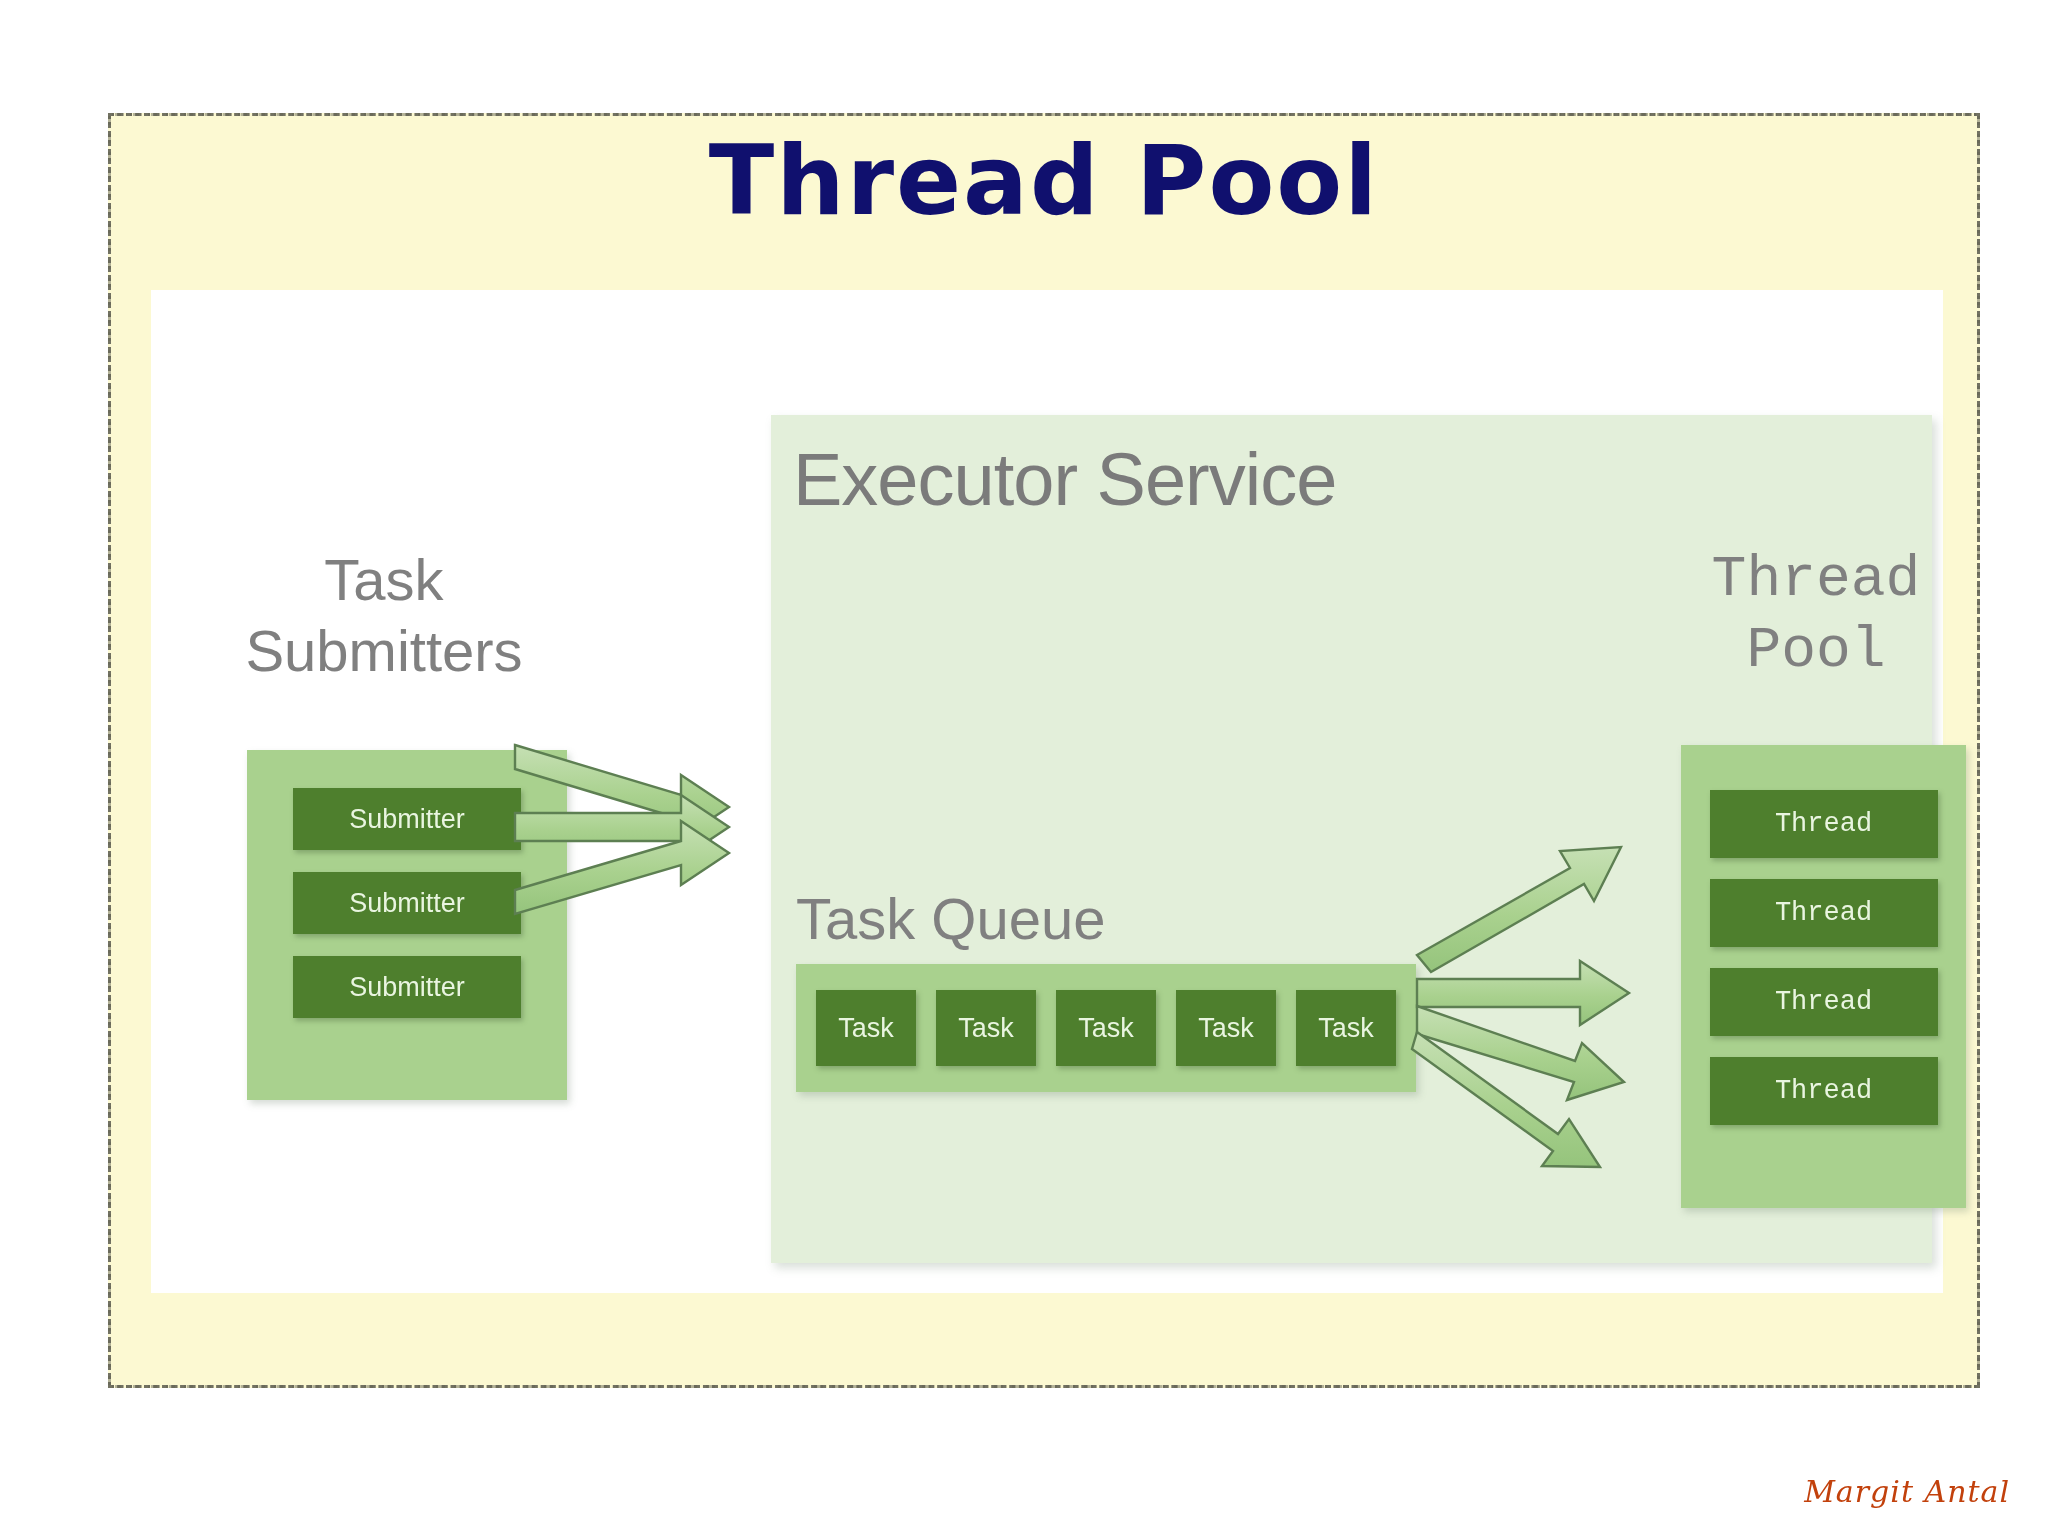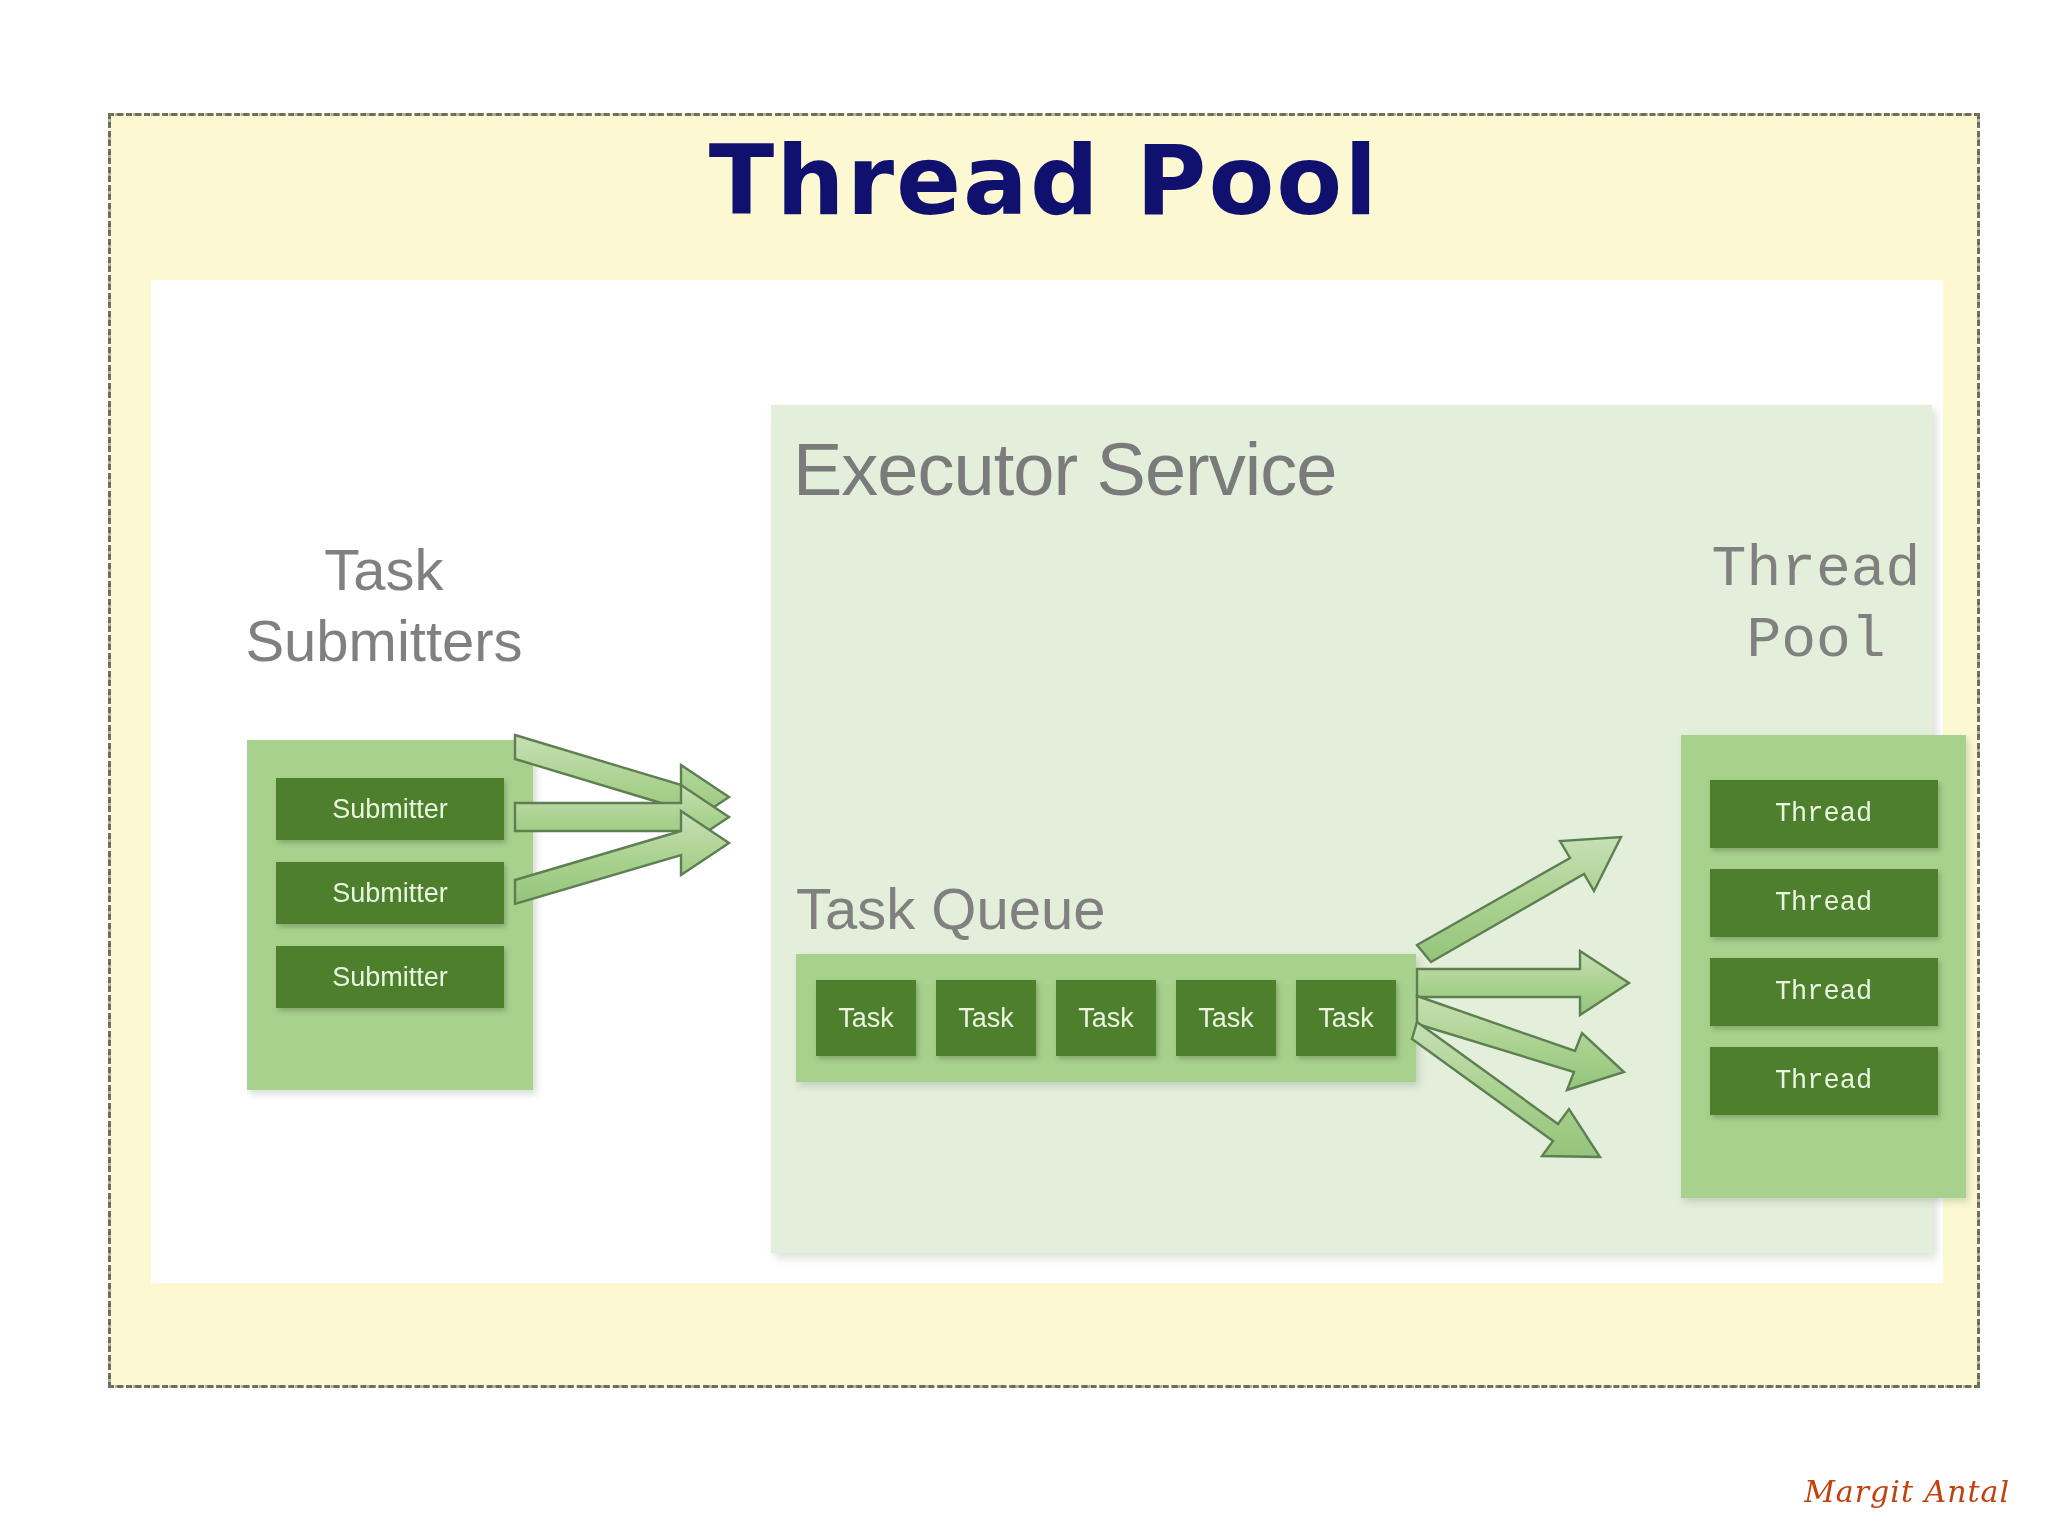--- a/index.html
+++ b/index.html
@@ -49,21 +49,21 @@
     font-size: 96px;
     letter-spacing: 2px;
     color: #10106e;
     line-height: 1.15;
   }
 
   
   #content-panel {
     position: absolute;
     left: 40px;
-    top: 164px;
+    top: 174px;
     width: 1792px;
     height: 1003px;
     background: #ffffff;
   }
 
   
   #executor-service {
     position: absolute;
     left: 620px;
     top: 125px;
@@ -94,21 +94,21 @@
     font-size: 58px;
     color: #808080;
     line-height: 1.22;
     margin-bottom: 24px;
     white-space: pre-line;
   }
   #submitters-box {
     position: absolute;
     left: 78px;
     top: 205px;
-    width: 286px;
+    width: 320px;
     height: 350px;
     background: #a9d18e;
     box-shadow: 3px 4px 7px rgba(120,140,120,.30);
     padding-top: 38px;
     box-sizing: border-box;
   }
   .submitter-item {
     width: 228px;
     height: 62px;
     margin: 0 auto 22px auto;

